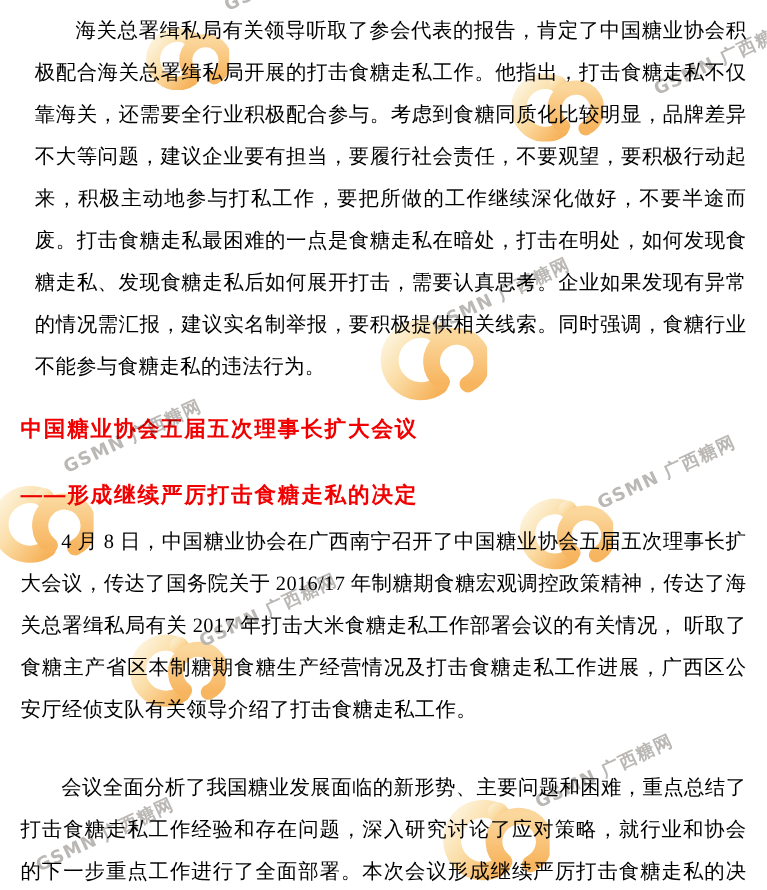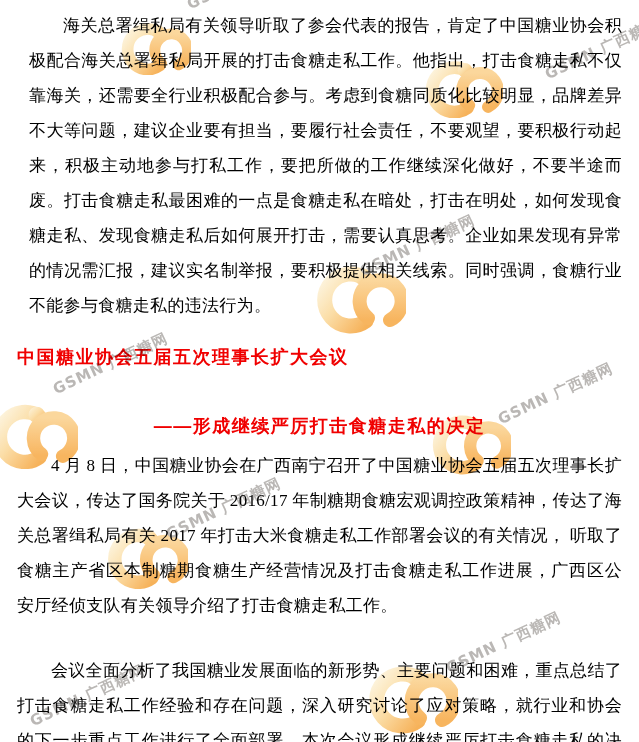--- a/index.html
+++ b/index.html
@@ -29,21 +29,21 @@
   .red-heading{
     margin:0;
     font-family:"Liberation Sans","DejaVu Sans",sans-serif;
     font-size:18px;
     font-weight:bold;
     letter-spacing:1.5px;
     color:#f00000;
     line-height:24px;
   }
   .heading-1{margin-top:22px;}
-  .heading-2{margin-top:45px;text-align:center;}
+  .heading-2{margin-top:31px;}
   .para-2{margin-top:10px;}
   .para-3{margin-top:30px;}
 
   
   .wm-layer{
     position:absolute;
     inset:0;
     z-index:2;
     pointer-events:none;
     mix-blend-mode:multiply;

